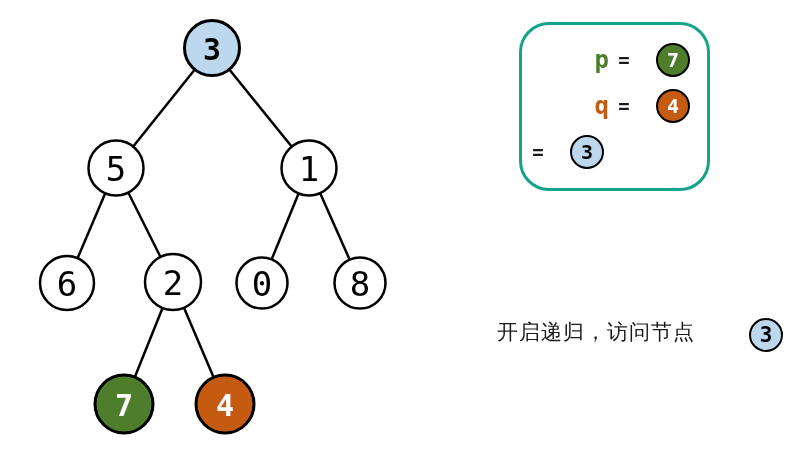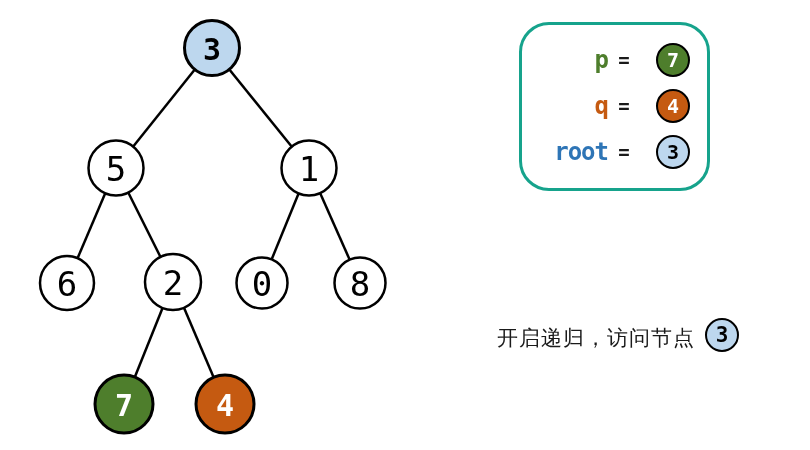--- a/index.html
+++ b/index.html
@@ -74,23 +74,24 @@
     box-sizing: border-box;
     font-weight: bold;
     font-size: 20px;
     line-height: 1;
   }
   .status-line {
     position: absolute;
     left: 497px;
     top: 318px;
     display: flex;
-    align-items: flex-end;
+    align-items: flex-start;
     height: 34px;
     white-space: nowrap;
+    gap: 44px;
   }
   .status-text {
     font-size: 21px;
     color: #1a1a1a;
     letter-spacing: 1px;
   }
   .status-circle {
     margin-left: 10px;
     font-size: 21px;
     width: 34px;
@@ -154,21 +155,20 @@
       <span class="legend-label mono" style="color: rgb(78, 126, 44);">p</span>
       <span class="legend-eq mono">=</span>
       <span class="node-circle mono" style="background: rgb(78, 126, 44); color: rgb(255, 255, 255);">7</span>
     </div>
     <div class="legend-row">
       <span class="legend-label mono" style="color: rgb(197, 90, 17);">q</span>
       <span class="legend-eq mono">=</span>
       <span class="node-circle mono" style="background: rgb(197, 90, 17); color: rgb(255, 255, 255);">4</span>
     </div>
     <div class="legend-row">
-      <span class="legend-label mono" style="color: rgb(46, 117, 182);">root</span>
       <span class="legend-eq mono">=</span>
       <span class="node-circle mono" style="background: rgb(189, 215, 238); color: rgb(0, 0, 0);">3</span>
     </div>
   </div>
 
   <div class="status-line">
     <span class="status-text">开启递归，访问节点</span>
     <span class="node-circle mono status-circle" style="background: rgb(189, 215, 238); color: rgb(0, 0, 0);">3</span>
   </div>
 

